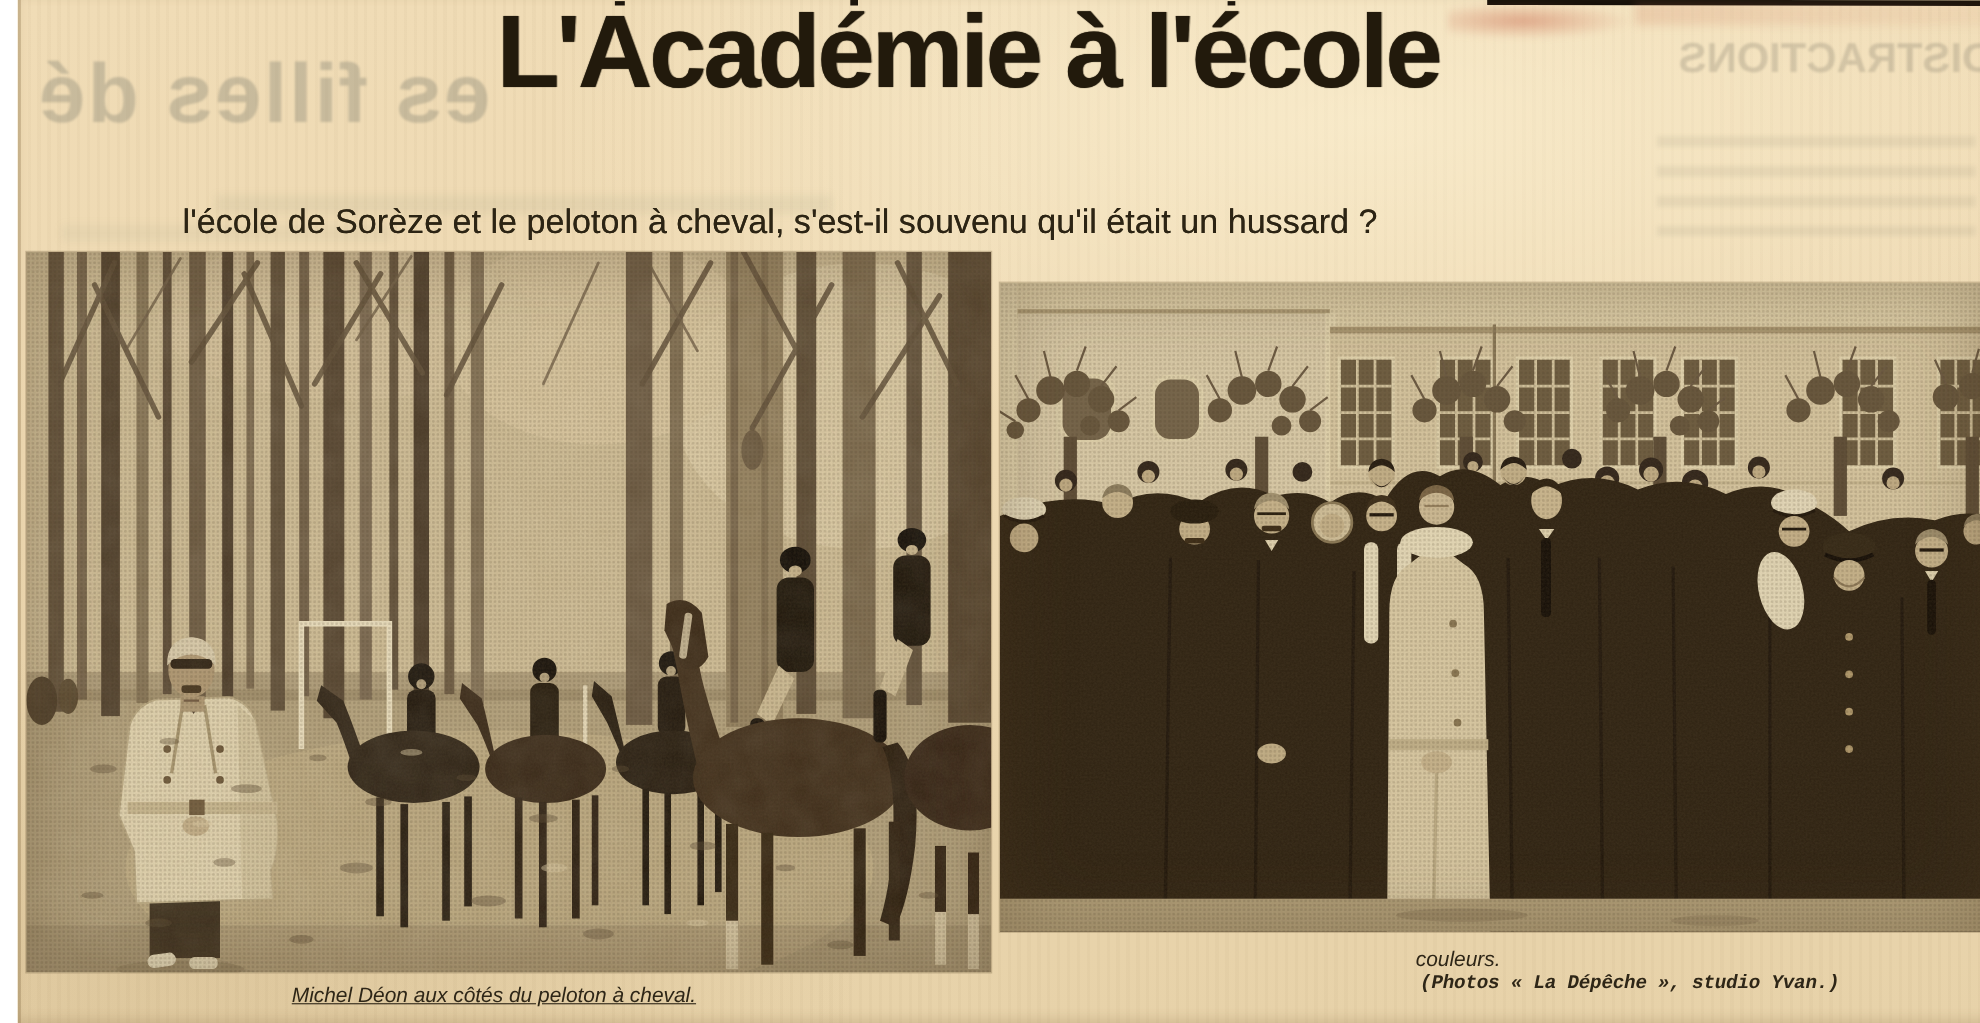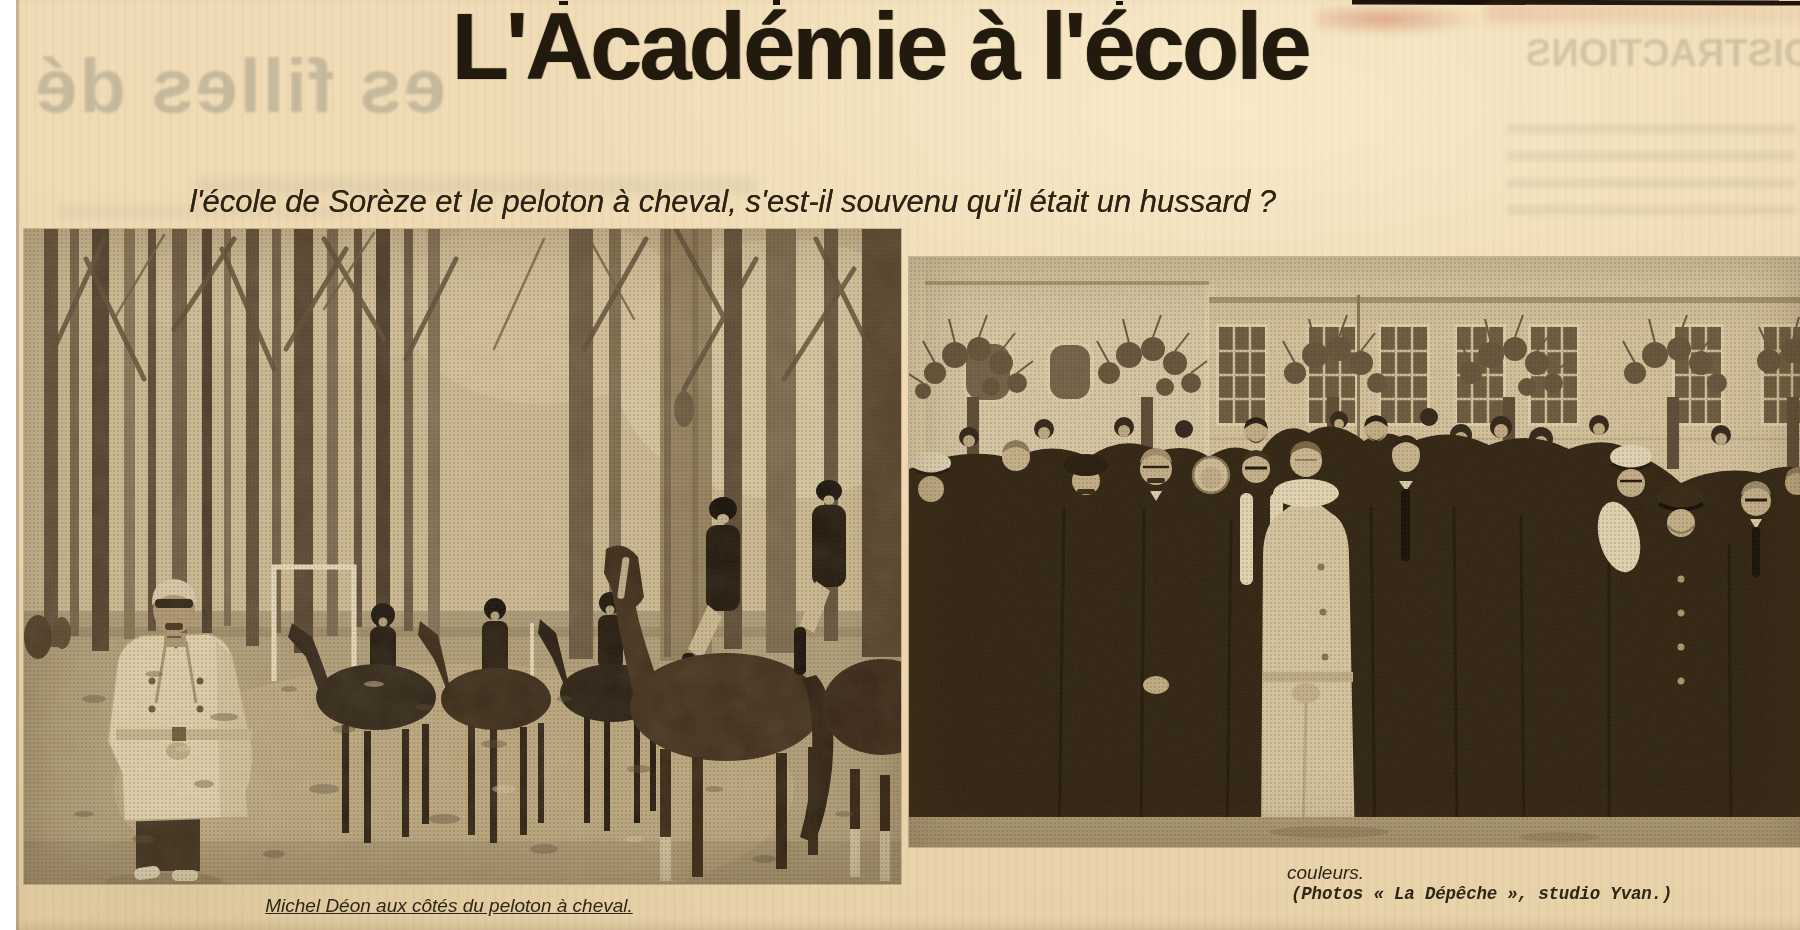--- a/index.html
+++ b/index.html
@@ -26,21 +26,21 @@
     font-size:94px; font-weight:bold; letter-spacing:-3px; line-height:1;
     color:#221a0c; text-shadow:0 0 1px rgba(34,26,12,.85), 1px 0 0 rgba(34,26,12,.3);
     white-space:nowrap;
   }
   .sf {
     margin:0; font-size:31px; color:#2c2414; line-height:38px;
     text-shadow:0 0 .6px rgba(44,36,20,.9); white-space:nowrap;
   }
   .sf1 { left:10px; top:136px; width:1780px; white-space:normal;
          text-align:justify; text-align-last:justify; word-spacing:4px; }
-  .sf2 { left:150px; top:183px; width:1110px; text-align:right;font-style:italic; }
+  .sf2 { left:150px; top:183px; width:1110px; text-align:left; }
 
   
   .photo { padding:0; margin:0; background:#cdbb93; box-shadow:0 0 0 1px rgba(95,75,42,.28); }
   .photoL { left:8px;  top:229px; width:877px; height:655px; }
   .photoR { left:893px; top:257px; width:897px; height:590px; }
   .photo svg { display:block; width:100%; height:100%; }
   .photo::before { content:""; position:absolute; inset:0; pointer-events:none;
     box-shadow: inset 0 0 70px rgba(82,62,32,.33); }
   .photo::after { content:""; position:absolute; inset:0; pointer-events:none;
     background-image: radial-gradient(rgba(62,48,28,.15) 1px, rgba(62,48,28,0) 1.4px);

